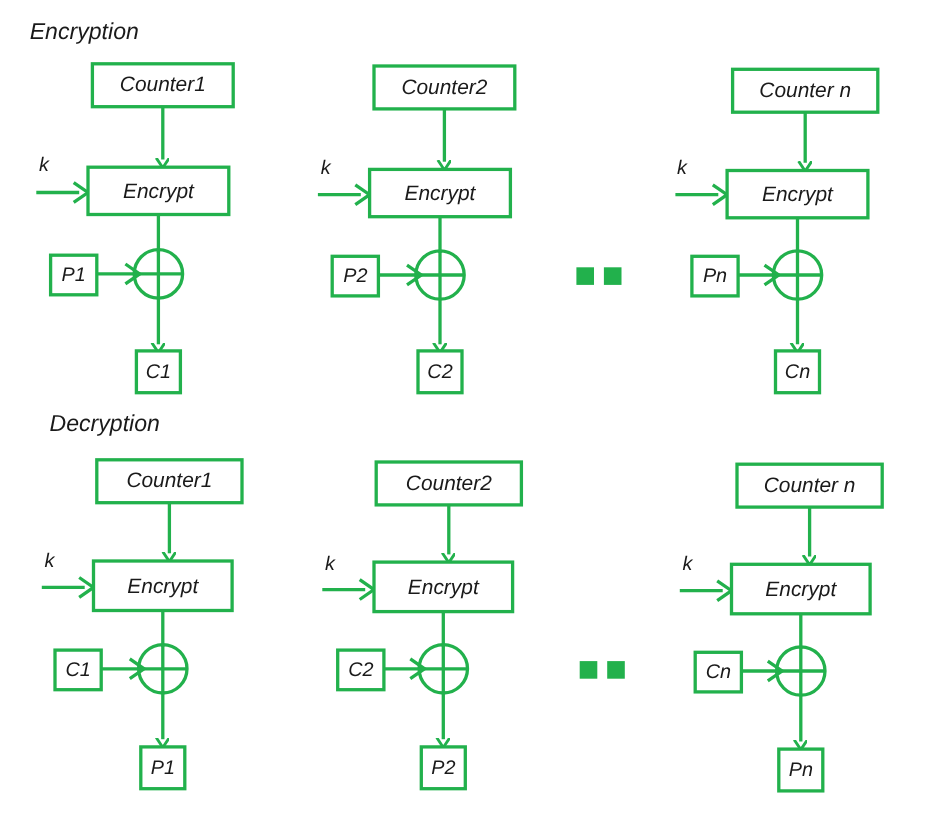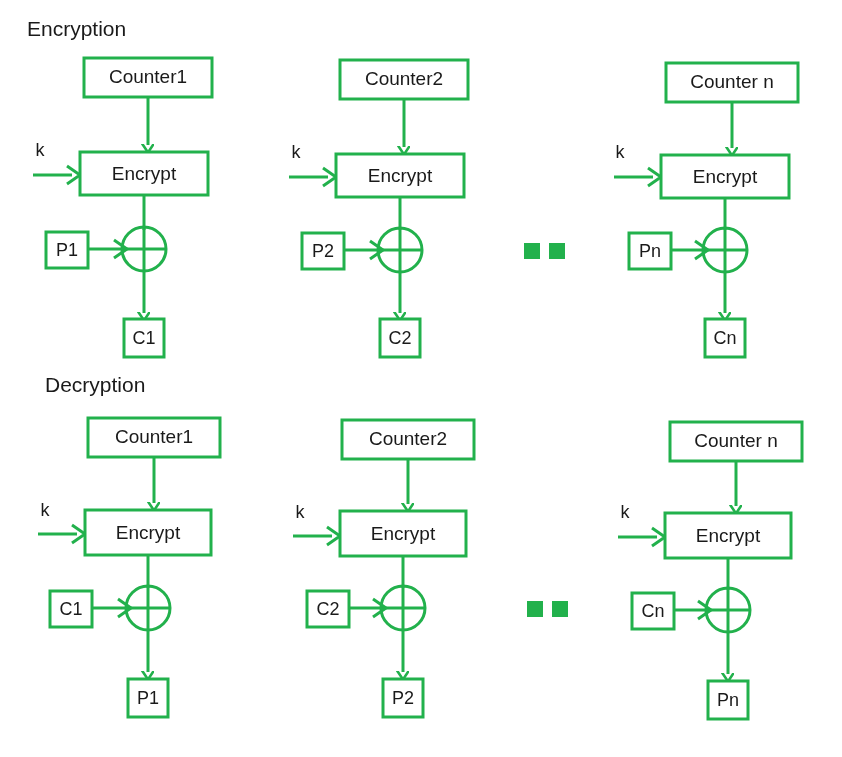--- a/index.html
+++ b/index.html
@@ -10,20 +10,21 @@
   body {
     width: 842px;
     height: 757px;
     font-family: "Liberation Sans", sans-serif;
     overflow: hidden;
   }
   #diagram-root {
     position: relative;
     width: 842px;
     height: 757px;
+    font-style: italic;
   }
   svg.diagram {
     display: block;
     width: 842px;
     height: 757px;
   }
   .box-rect {
     fill: #ffffff;
     stroke: #22b14c;
     stroke-width: 3;

